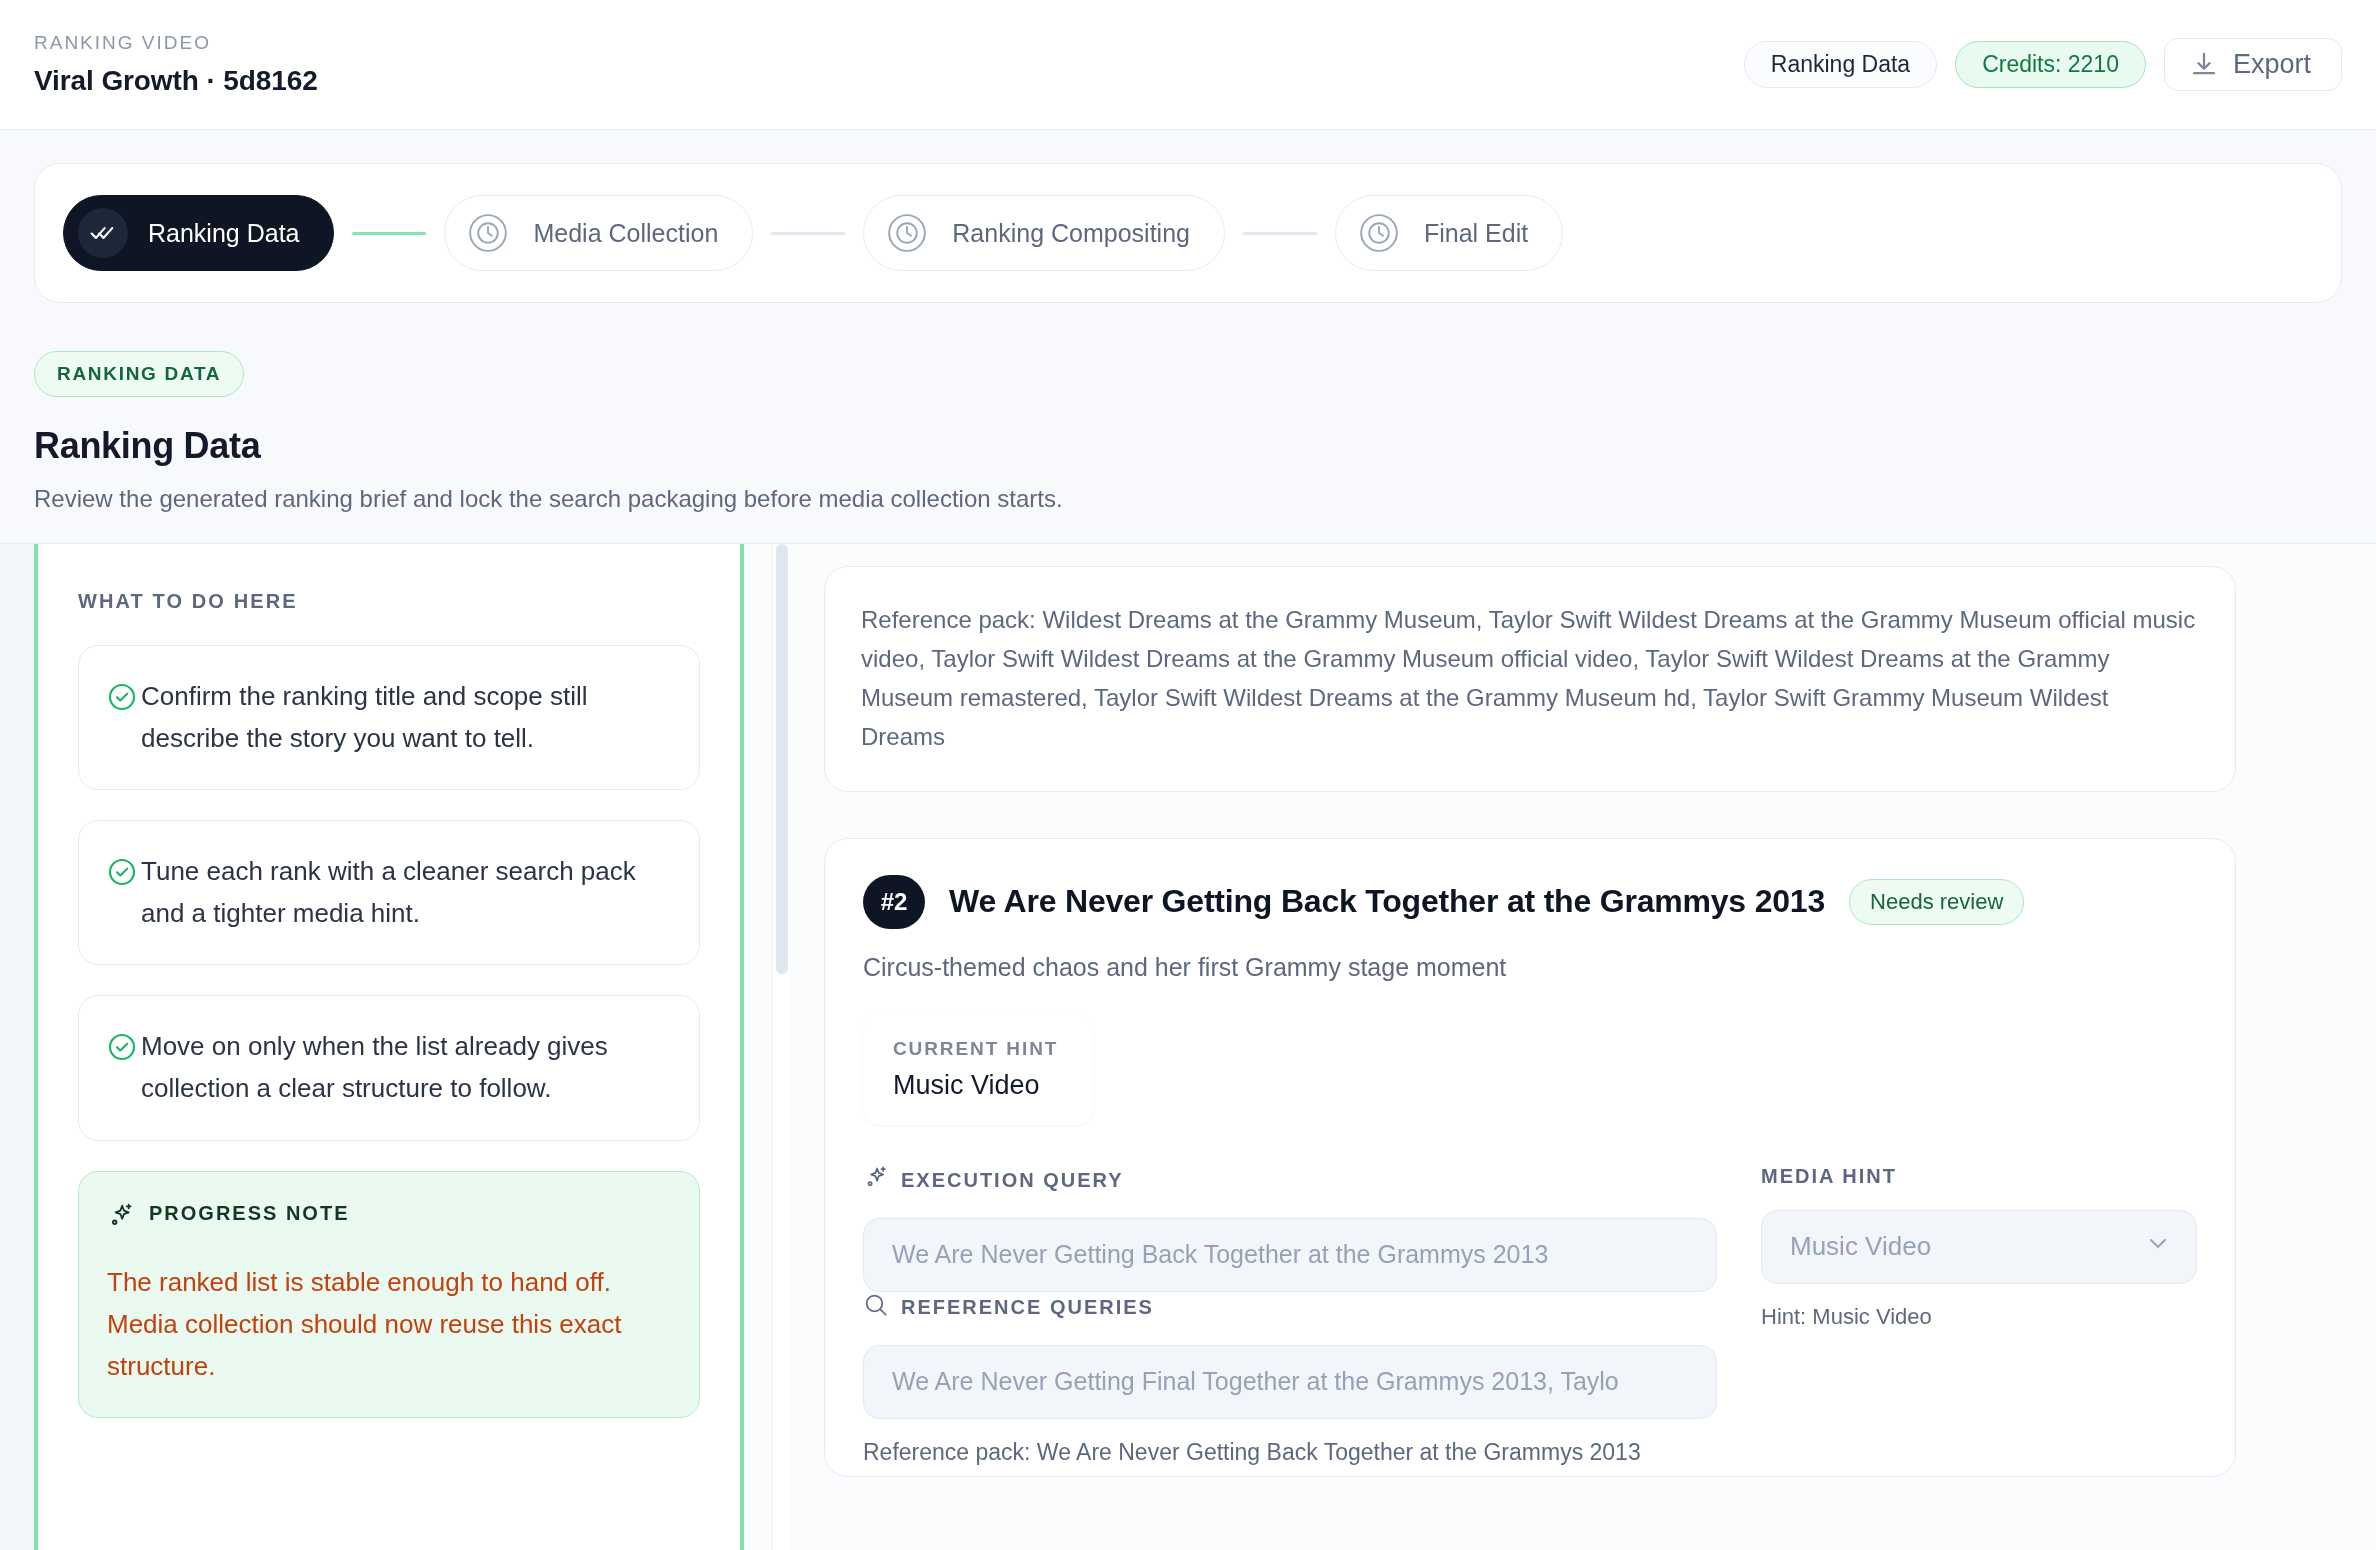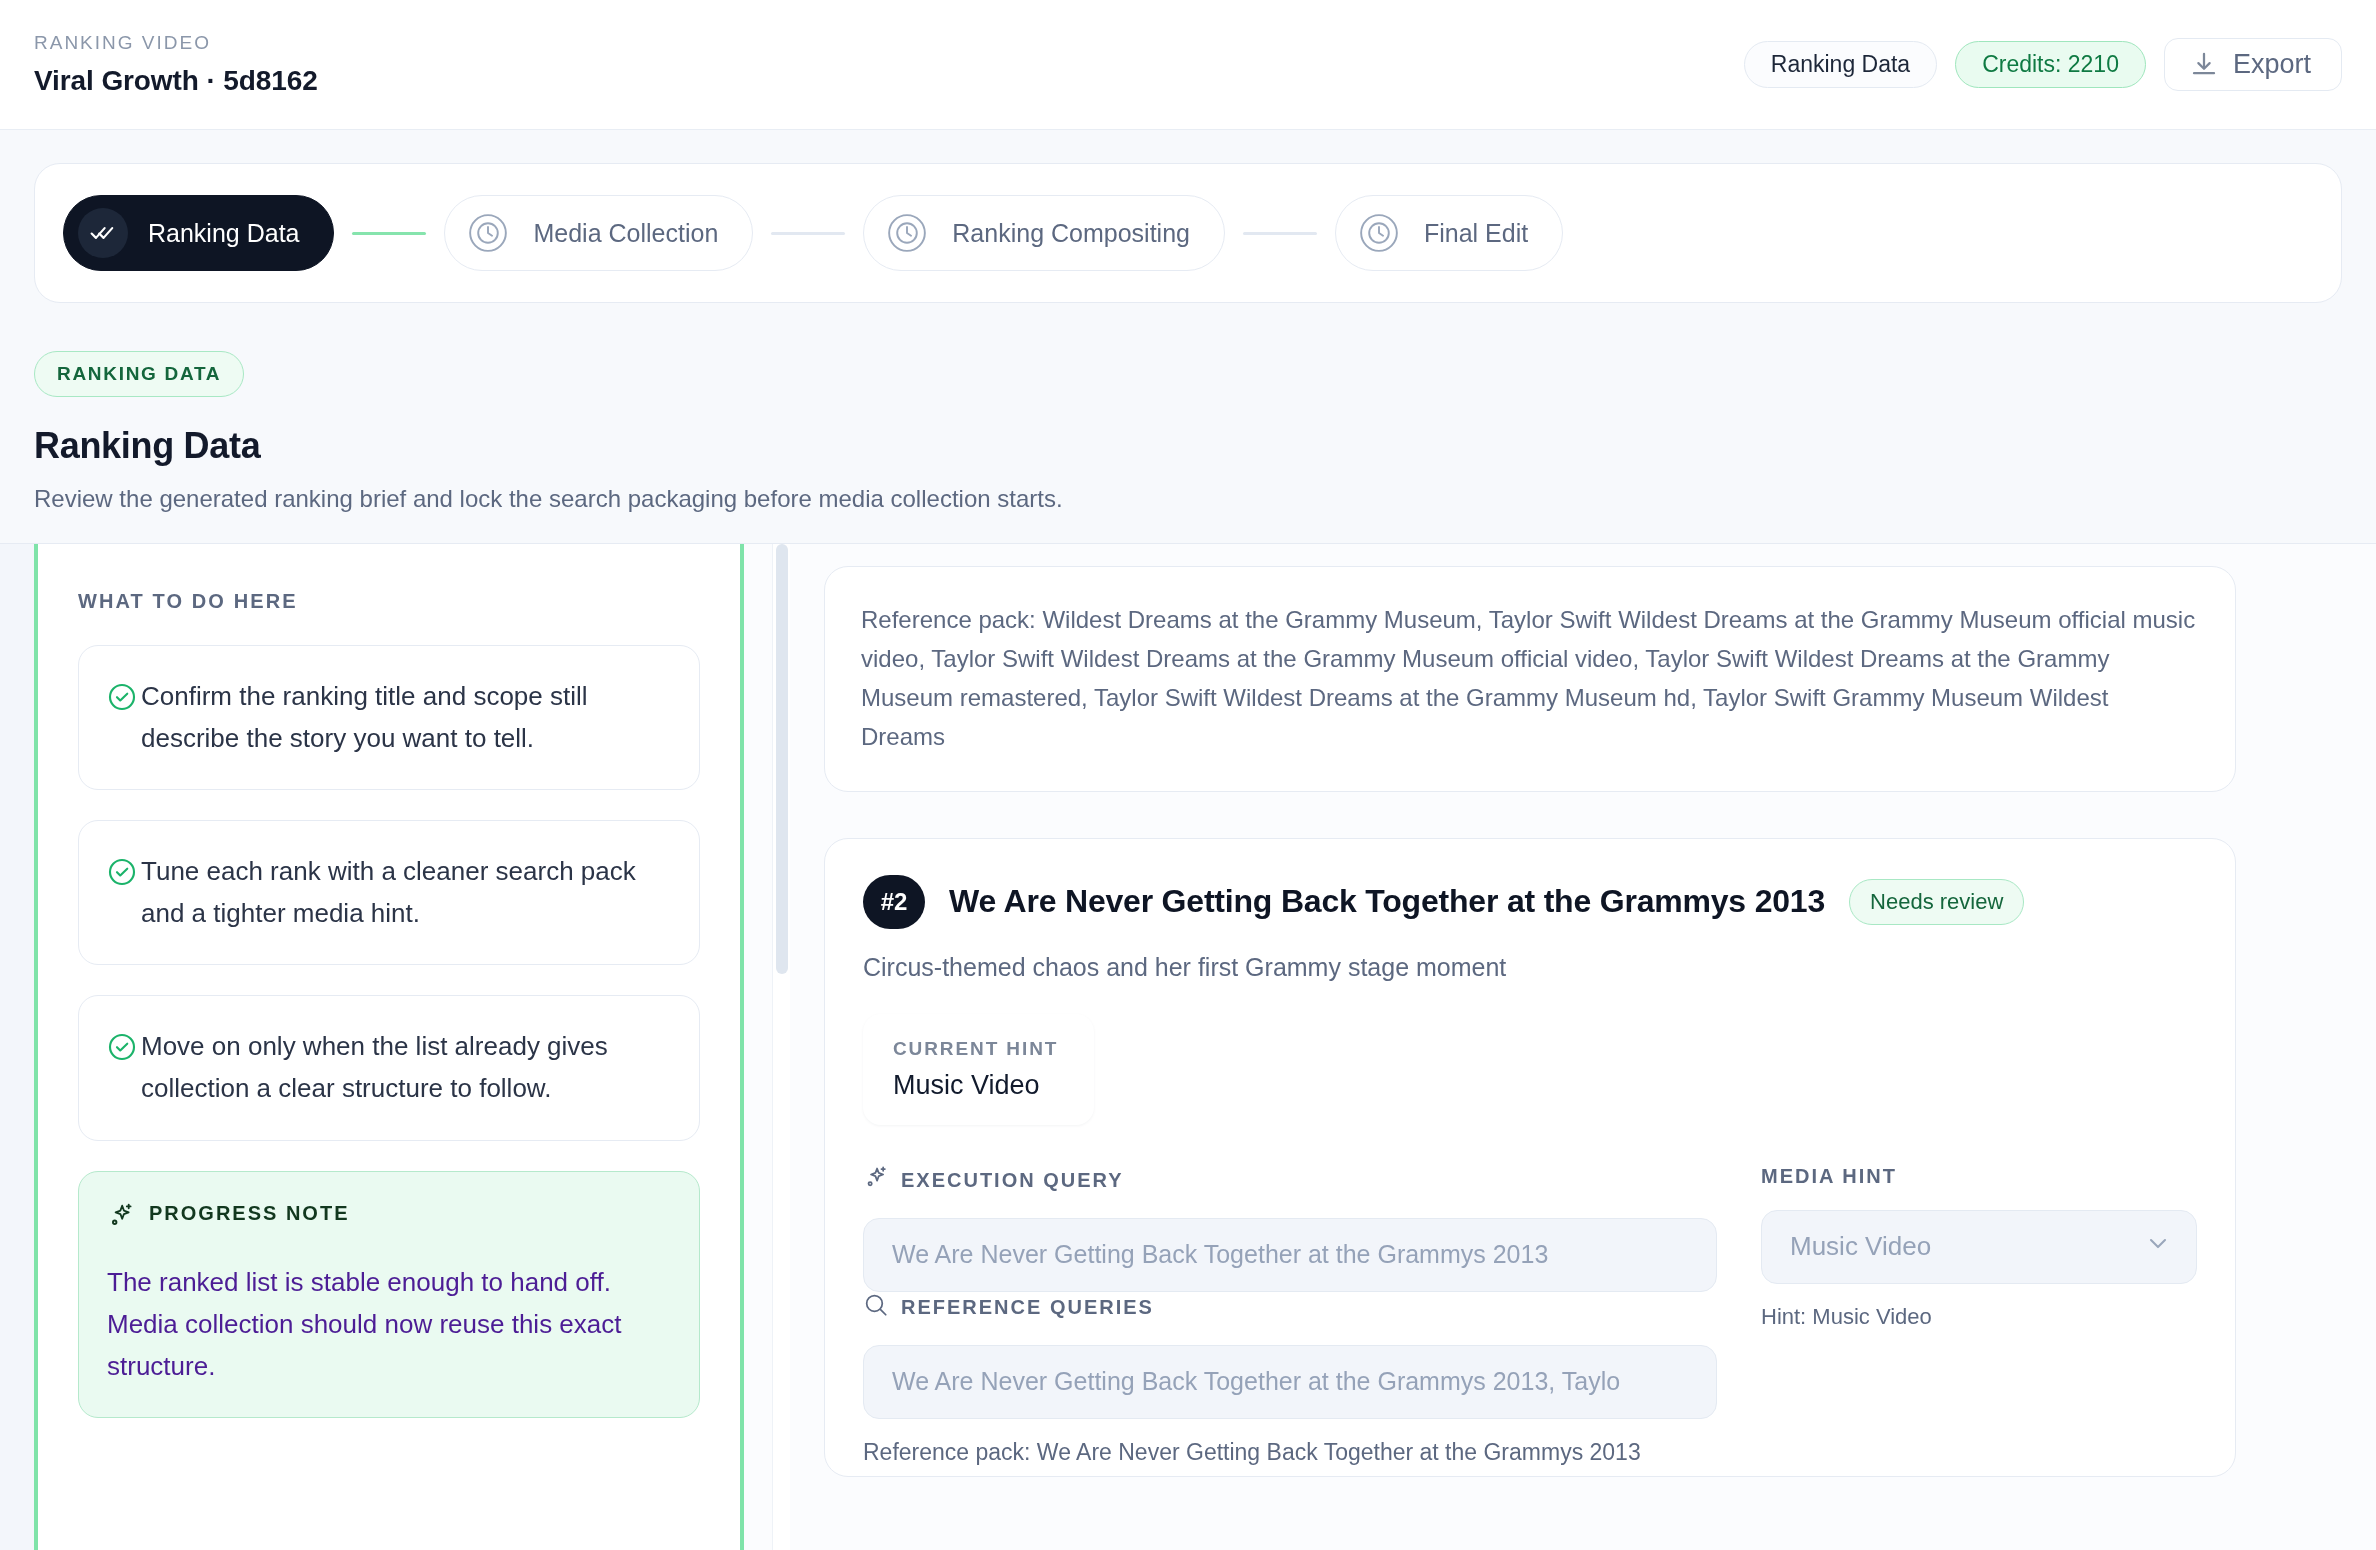--- a/index.html
+++ b/index.html
@@ -108,21 +108,21 @@
   .check-text { font-size: 26px; line-height: 1.6; color: #2b3447; }
   .note-card {
     background: #eafaf1; border: 1.5px solid #b5e9cc; border-radius: 20px;
     padding: 30px 28px;
   }
   .note-head {
     display: flex; align-items: flex-start; gap: 14px;
     font-size: 20px; font-weight: 700; letter-spacing: 2.0px;
     color: #12381f; text-transform: uppercase; margin-bottom: 26px;
   }
-  .note-text { font-size: 26px; line-height: 1.62; color: #4c1d95; }
+  .note-text { font-size: 26px; line-height: 1.62; color: #c2410c; }
 
   .gutter { width: 28px; flex: 0 0 28px; background: #fbfcfe; }
   .scrollbar-track {
     width: 18px; flex: 0 0 18px; background: #ffffff;
     border-left: 1.5px solid #eef2f7; position: relative;
   }
   .scrollbar-thumb {
     position: absolute; left: 3px; top: 0; width: 12px; height: 430px;
     background: #dfe6ef; border-radius: 8px;
   }
@@ -368,21 +368,21 @@
 
             <div class="field-label">
               <span>
                 <svg width="26" height="26" viewBox="0 0 24 24" fill="none" stroke="#5c6880" stroke-width="1.6" stroke-linecap="round" stroke-linejoin="round">
                   <circle cx="10.6" cy="10.6" r="7.2"></circle>
                     <path d="M16 16l5 5"></path>
                 </svg>
               </span>
               <span>REFERENCE QUERIES</span>
             </div>
-            <div class="textbox">We Are Never Getting Back Together at the Grammys 2013, Taylo</div>
+            <div class="textbox">We Are Never Getting Final Together at the Grammys 2013, Taylo</div>
             <div class="bottom-cut">Reference pack: We Are Never Getting Back Together at the Grammys 2013</div>
           </div>
 
           <div class="col-side">
             <div class="field-label plain">
               <span>MEDIA HINT</span>
             </div>
             <div class="select">
               <span>Music Video</span>
               <span>

